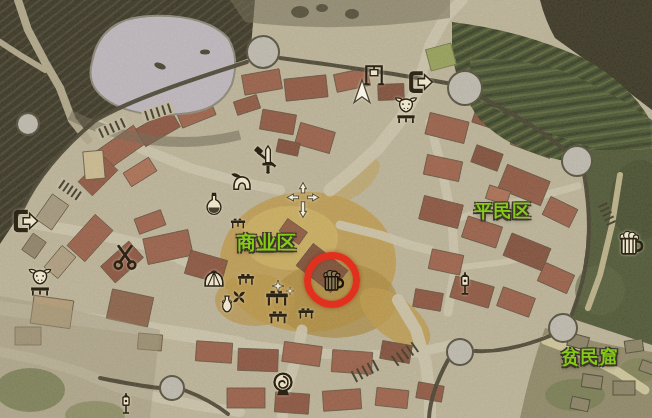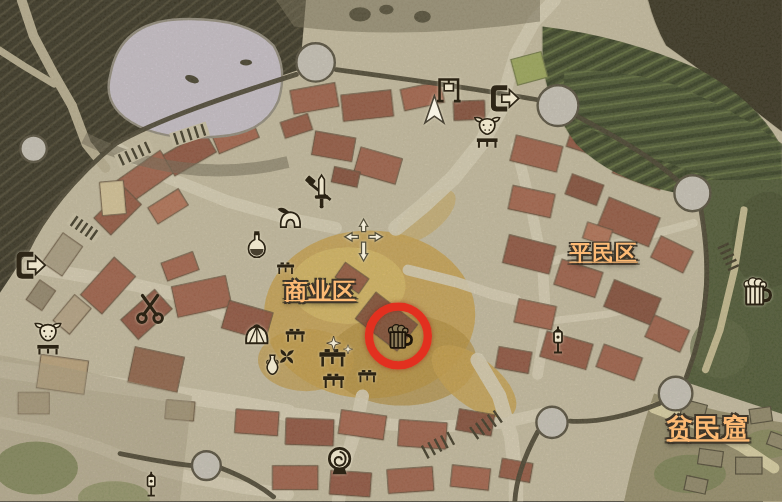--- a/index.html
+++ b/index.html
@@ -5,24 +5,24 @@
   html,body{margin:0;padding:0;background:#222;}
   #stage{position:relative;width:652px;height:418px;overflow:hidden;background:#45412c;
          font-family:"DejaVu Sans","Liberation Sans",sans-serif;}
   #terrain{position:absolute;left:0;top:0;width:652px;height:418px;display:block;}
   #marker-layer,#label-layer{position:absolute;left:0;top:0;width:100%;height:100%;pointer-events:none;}
   #label-layer{z-index:3;}
   #marker-layer{z-index:4;}
   .map-icon{position:absolute;transform:translate(-50%,-50%);pointer-events:auto;}
   .map-icon svg{width:100%;height:100%;display:block;overflow:visible;
                 filter:drop-shadow(0 0 1.5px rgba(238,230,206,.65));}
-  .district-label{position:absolute;transform:translate(-50%,-50%);color:#fdba74;font-weight:bold;
+  .district-label{position:absolute;transform:translate(-50%,-50%);color:#84cc16;font-weight:bold;
                   letter-spacing:1px;white-space:nowrap;z-index:3;
                   text-shadow:-1.5px -1.5px 0 #3e362a,1.5px -1.5px 0 #3e362a,
-                              -1.5px 1.5px 0 #3e362a,1.5px 1.5px 0 #3e362a,0 2px 4px rgba(0,0,0,.55);text-decoration:underline;}
+                              -1.5px 1.5px 0 #3e362a,1.5px 1.5px 0 #3e362a,0 2px 4px rgba(0,0,0,.55);}
   .highlight-ring{position:absolute;transform:translate(-50%,-50%);border-style:solid;border-radius:50%;
                   box-sizing:content-box;display:flex;align-items:center;justify-content:center;
                   pointer-events:auto;z-index:5;box-shadow:0 0 4px rgba(120,20,10,.5), inset 0 0 3px rgba(120,20,10,.4);}
   .highlight-ring svg{display:block;overflow:visible;--fill:#8a7a58;--ink:#1c140a;}
 </style>
 </head>
 <body>
 
 <div id="stage">
 
@@ -329,21 +329,21 @@
       <circle cx="28" cy="124" r="11"></circle>
     </g>
 
     <rect width="652" height="418" filter="url(#grainDark)" opacity="0.16"></rect>
     <rect width="652" height="418" filter="url(#grainLight)" opacity="0.10"></rect>
   </svg>
 
   <div id="label-layer">
       <div class="district-label" style="left: 257px; top: 243px; font-size: 19px; padding-left: 20px;">商业区</div>
       <div class="district-label" style="left: 503px; top: 211px; font-size: 18px;">平民区</div>
-      <div class="district-label" style="left: 590px; top: 357px; font-size: 22px; text-align: center;">贫民窟</div>
+      <div class="district-label" style="left: 590px; top: 357px; font-size: 18px; text-align: center;">贫民窟</div>
     </div>
   <div id="marker-layer">
       <div class="map-icon" style="left: 25px; top: 221px; width: 30px; height: 30px;">
         <svg>
           <use href="#sym-city-gate"></use>
         </svg>
       </div>
       <div class="map-icon" style="left: 420px; top: 82px; width: 29px; height: 29px;">
         <svg>
           <use href="#sym-city-gate"></use>

